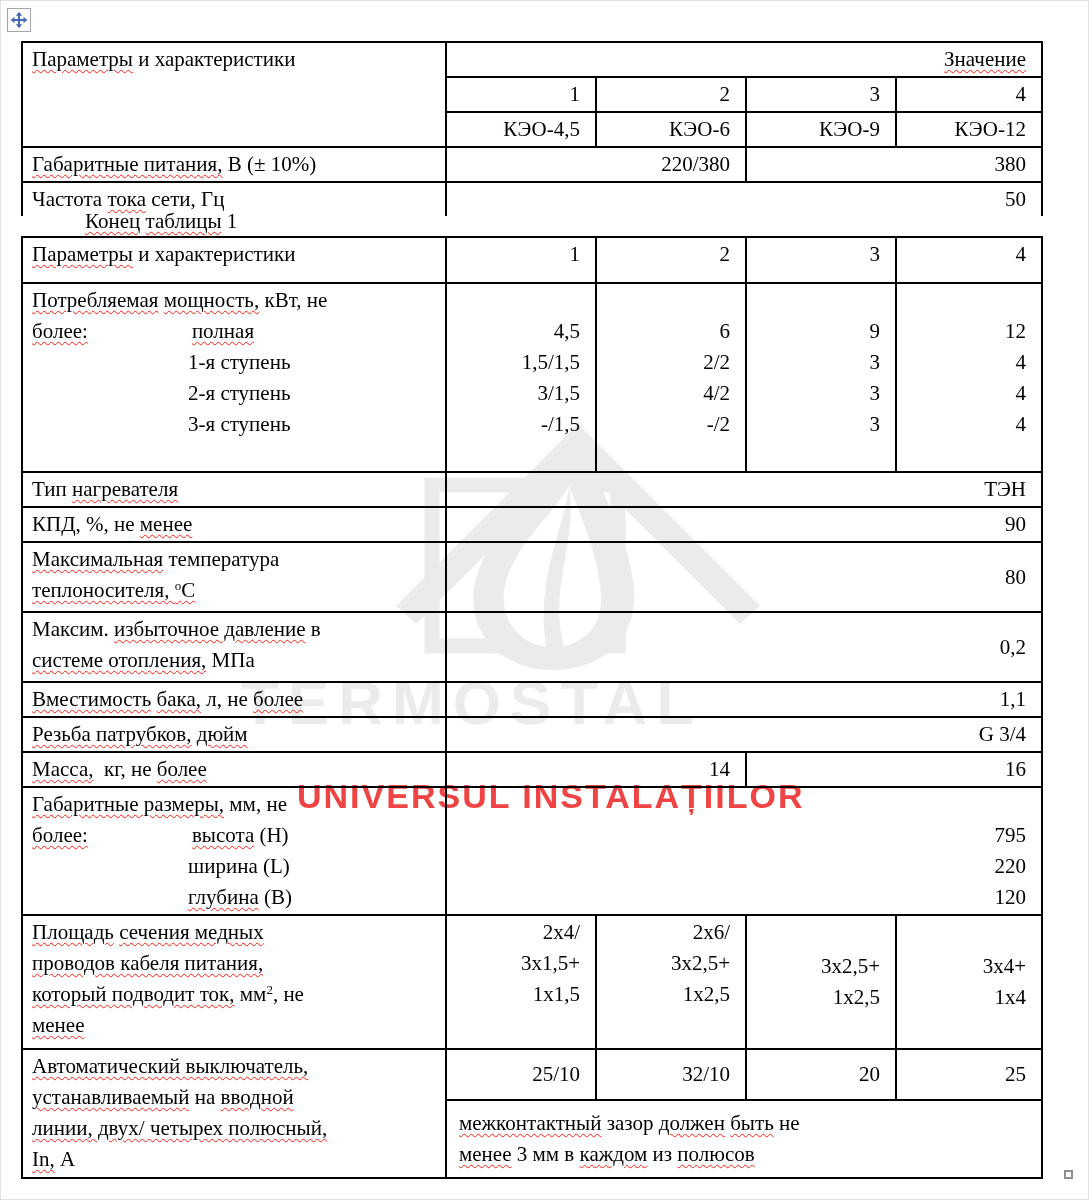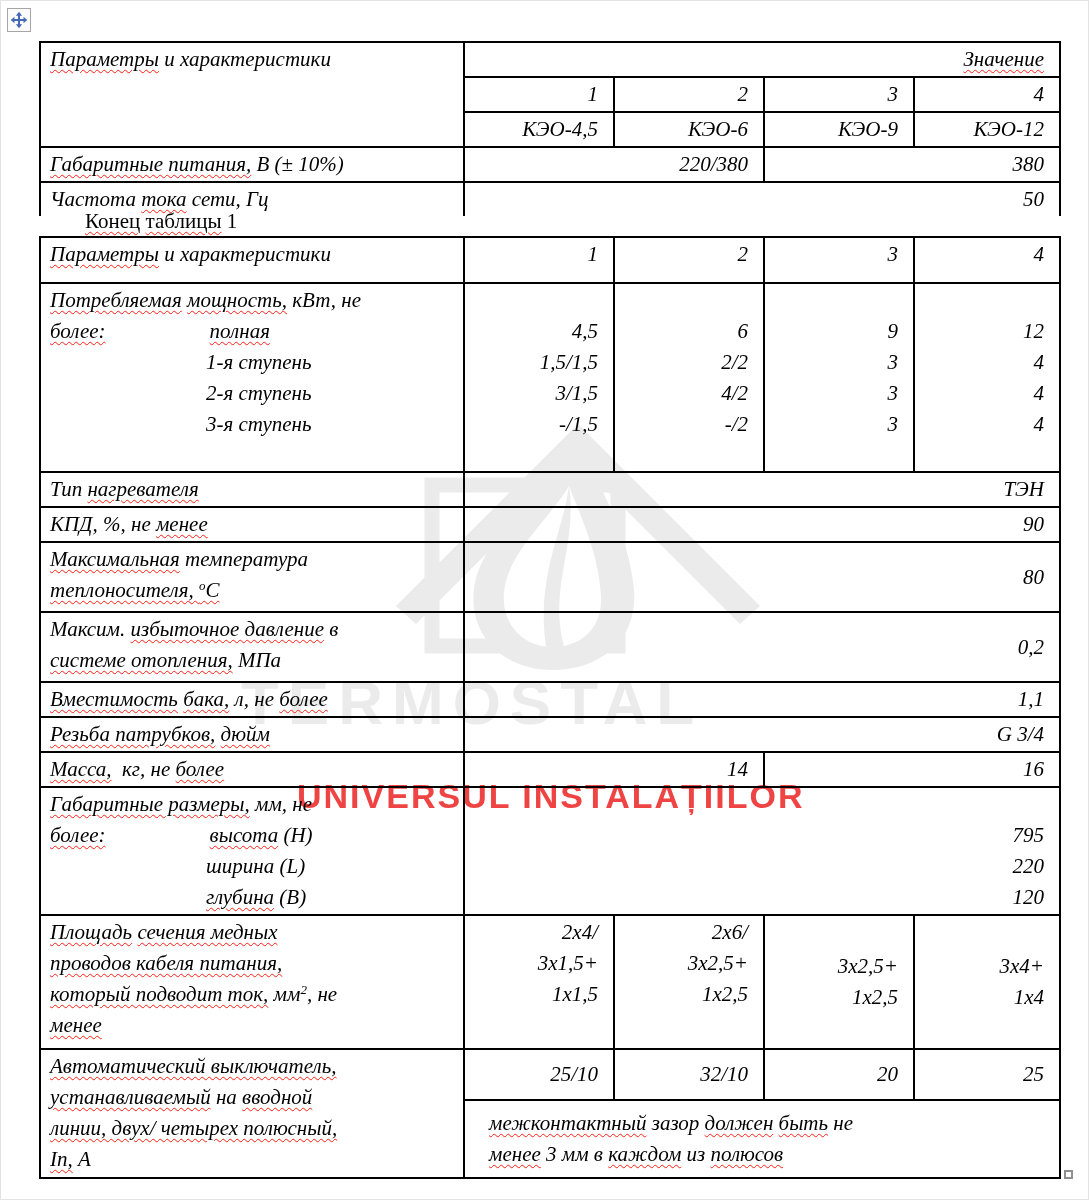--- a/index.html
+++ b/index.html
@@ -25,21 +25,21 @@
     position:absolute;left:240px;top:666px;width:640px;
     font-family:Liberation Sans, sans-serif;
     font-weight:bold;font-size:62px;letter-spacing:9px;color:#ebebeb;white-space:nowrap;
   }
   .wm-tagline{
     position:absolute;left:296px;top:776px;width:560px;
     font-family:"Liberation Sans","DejaVu Sans",sans-serif;
     font-weight:bold;font-size:34px;letter-spacing:2px;color:#ef4444;white-space:nowrap;
   }
   
-  table{border-collapse:collapse;table-layout:fixed;position:absolute;left:38px;background:transparent;font-style:italic;}
+  table{border-collapse:collapse;table-layout:fixed;position:absolute;left:20px;background:transparent;}
   #t1{top:40px;}
   #t2{top:235px;}
   td{
     border:2px solid #000;vertical-align:top;
     font-size:21px;line-height:31px;padding:1px 4px 1px 9px;
     overflow:hidden;
   }
   td.v{text-align:right;padding:1px 15px;}
   td.vm{vertical-align:middle;margin-left:14px;}
   td.nobot{border-bottom:none;}
@@ -181,20 +181,20 @@
       <td class="v vm"><span>3х4+<br>1х4</span></td>
     </tr>
     <tr style="height:51px">
       <td rowspan="2"><span><span class="sq">Автоматический выключатель,</span><br><span class="sq">устанавливаемый</span> на <span class="sq">вводной</span><br><span class="sq">линии, двух/ четырех полюсный,</span><br><span class="sq">In,</span> А</span></td>
       <td class="v vm"><span>25/10</span></td>
       <td class="v vm"><span>32/10</span></td>
       <td class="v vm"><span>20</span></td>
       <td class="v vm"><span>25</span></td>
     </tr>
     <tr style="height:78px">
-      <td class="vm" colspan="4" style="padding-left:24px"><span><span class="sq">межконтактный</span> зазор <span class="sq">должен</span> <span class="sq">быть</span> не<br><span class="sq">менее</span> 3 мм в <span class="sq">каждом</span> из <span class="sq">полюсов</span></span></td>
+      <td class="vm" colspan="4" style="padding-left:12px"><span><span class="sq">межконтактный</span> зазор <span class="sq">должен</span> <span class="sq">быть</span> не<br><span class="sq">менее</span> 3 мм в <span class="sq">каждом</span> из <span class="sq">полюсов</span></span></td>
     </tr>
   </tbody>
     </table>
 
   <div class="resize-handle"></div>
 
 </div>
 
 </body></html>

